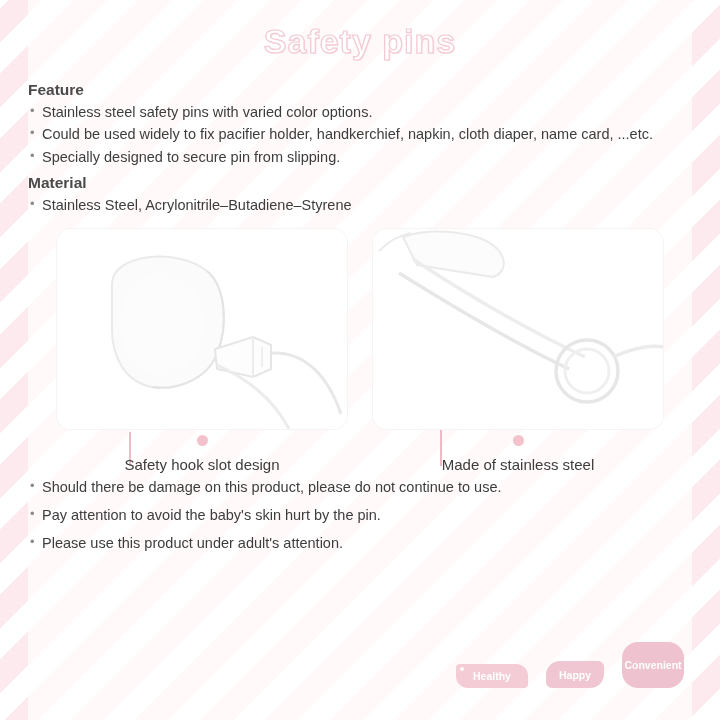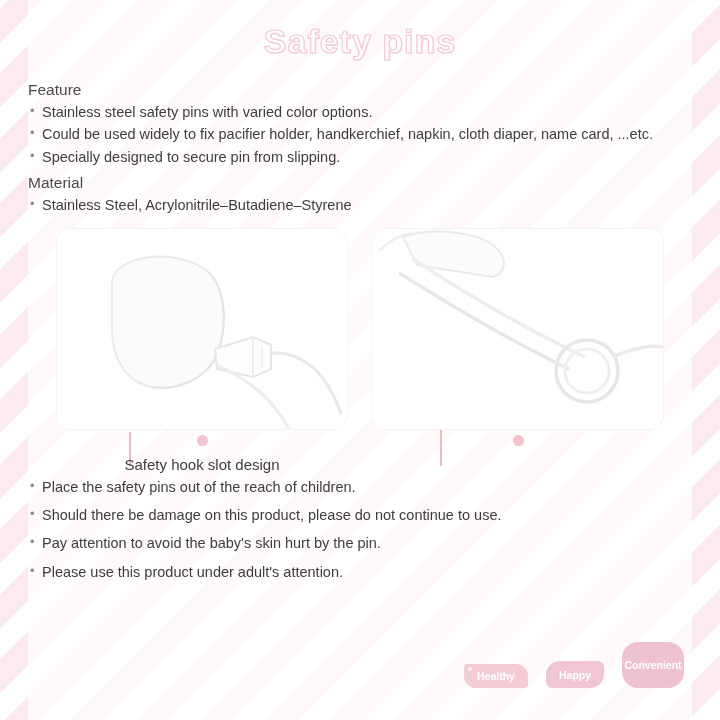--- a/index.html
+++ b/index.html
@@ -54,21 +54,21 @@
     color: #ffffff;
     -webkit-text-stroke: 1.2px #f3c9d4;
     text-shadow:
       0 0 0 #f3c9d4,
       1px 1px 0 #fbe3e9;
   }
 
   
   .section-head {
     font-size: 15.5px;
-    font-weight: normal;
+    font-weight: bold;
     color: #4a4a4a;
     margin: 4px 0 2px 14px;
   }
   .head-feature { margin-top: 20px; }
   .head-material { margin-top: 6px; }
   .head-caution { margin-top: 10px; }
 
   ul.bullets {
     list-style: none;
     margin: 0 0 0 14px;
@@ -160,21 +160,21 @@
     position: relative;
     color: #ffffff;
     font-size: 10.5px;
     font-weight: bold;
     display: flex;
     align-items: center;
     justify-content: center;
     text-align: center;
   }
   .badge-healthy {
-    width: 64px; height: 24px;
+    width: 72px; height: 24px;
     background: #f3ccd6;
     border-radius: 4px 12px 4px 12px;
   }
   .badge-happy {
     width: 58px; height: 27px;
     background: #f0c6d2;
     border-radius: 14px 6px 14px 6px;
     text-align: right;
   }
   .badge-convenient {
@@ -254,25 +254,25 @@
       <div class="caption-cell">
         <span class="lead">
           <span class="dot"></span>
         </span>
         <span>Safety hook slot design</span>
       </div>
       <div class="caption-cell">
         <span class="lead">
           <span class="dot"></span>
         </span>
+        <span>Made of stainless steel</span>
       </div>
     </div>
 
     <ul class="bullets caution">
-      <li>Place the safety pins out of the reach of children.</li>
       <li>Should there be damage on this product, please do not continue to use.</li>
       <li>Pay attention to avoid the baby's skin hurt by the pin.</li>
       <li>Please use this product under adult's attention.</li>
     </ul>
   </div>
 
   <div class="connector" style="left:129px; top:432px; height:34px;"></div>
   <div class="connector" style="left:440px; top:406px; height:60px;"></div>
 
   <div class="badges">

